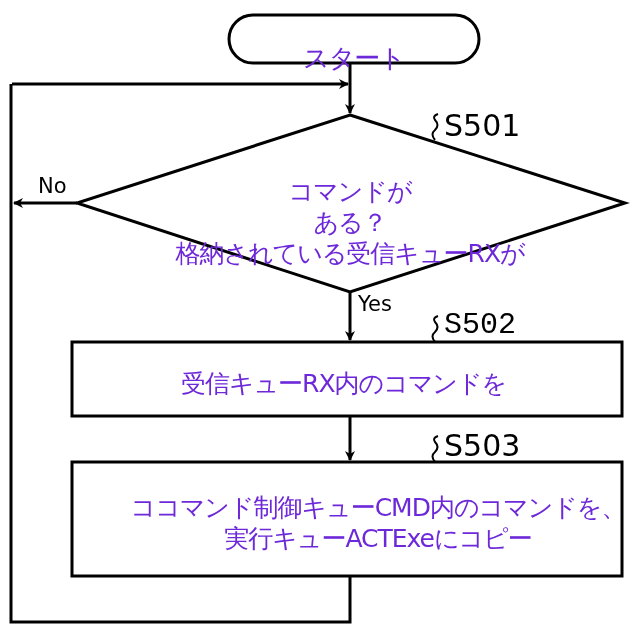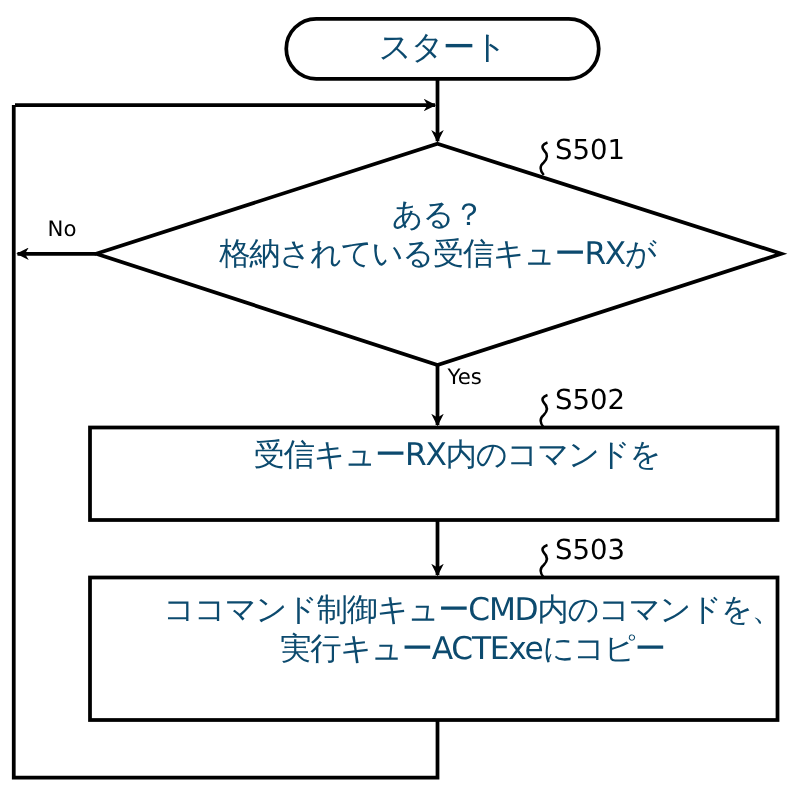--- a/index.html
+++ b/index.html
@@ -1,22 +1,22 @@
 <!DOCTYPE html>
 <html><head>
 <meta charset="utf-8">
 <style>
   html, body { margin: 0; padding: 0; background: #ffffff; }
   body { width: 640px; height: 640px; position: relative; overflow: hidden;
          font-family: "DejaVu Sans", "Liberation Sans", sans-serif; color: #000; }
   svg.lines { position: absolute; left: 0; top: 0; }
-  .txt { position: absolute; text-align: center; white-space: nowrap; color: #0c4a6e; }
+  .txt { position: absolute; text-align: center; white-space: nowrap; color: #6d28d9; margin-top: 20px; }
   .node-text { font-size: 25px; line-height: 31px; letter-spacing: -1px; }
-  .step-label { position: absolute; font-size: 22px; white-space: nowrap; }
-  .edge-label { position: absolute; font-size: 17px; white-space: nowrap; }
+  .step-label { position: absolute; font-size: 30px; white-space: nowrap; }
+  .edge-label { position: absolute; font-size: 21px; white-space: nowrap; }
 </style>
 </head>
 <body>
 
 <svg class="lines" width="640" height="640" viewBox="0 0 640 640">
   <defs>
     <marker id="arr" markerWidth="10" markerHeight="10" refX="9" refY="5" orient="auto" markerUnits="userSpaceOnUse">
       <path d="M0,0 L10,5 L0,10 L3,5 Z" fill="#000"></path>
     </marker>
   </defs>
@@ -42,29 +42,30 @@
 
   <rect x="72" y="462" width="550" height="114" fill="#fff" stroke="#000" stroke-width="3"></rect>
   <path d="M435,462 q-5,-6 0,-10 q5,-5 0,-10 q-3,-4 3,-6" fill="none" stroke="#000" stroke-width="2"></path>
 
   <polyline points="350,576 350,622 11,622 11,84" fill="none" stroke="#000" stroke-width="3"></polyline>
 </svg>
 
 <div class="txt node-text" style="left:229px; top:23px; width:250px; font-size:26px;">スタート</div>
 
 <div class="txt node-text" style="left:120px; top:156px; width:460px;">
+  <div>コマンドが</div>
   <div>ある？</div>
   <div>格納されている受信キューRXが</div>
 </div>
 <div class="step-label" style="left:444px; top:108px;">S501</div>
 <div class="edge-label" style="left:38px; top:174px;">No</div>
 <div class="edge-label" style="left:358px; top:292px;">Yes</div>
 
-<div class="txt node-text" style="left:72px; top:348px; width:543px;padding-left:22px;">
+<div class="txt node-text" style="left:72px; top:348px; width:543px;">
   <div>受信キューRX内のコマンドを</div>
 </div>
-<div class="step-label" style="left:444px; top:308px;">S502</div>
+<div class="step-label" style="left:444px; top:308px;font-family:Liberation Mono, monospace;">S502</div>
 
 <div class="txt node-text" style="left:85px; top:472px; width:586px;">
   <div>ココマンド制御キューCMD内のコマンドを、</div>
   <div>実行キューACTExeにコピー</div>
 </div>
 <div class="step-label" style="left:444px; top:428px;">S503</div>
 
 </body></html>

